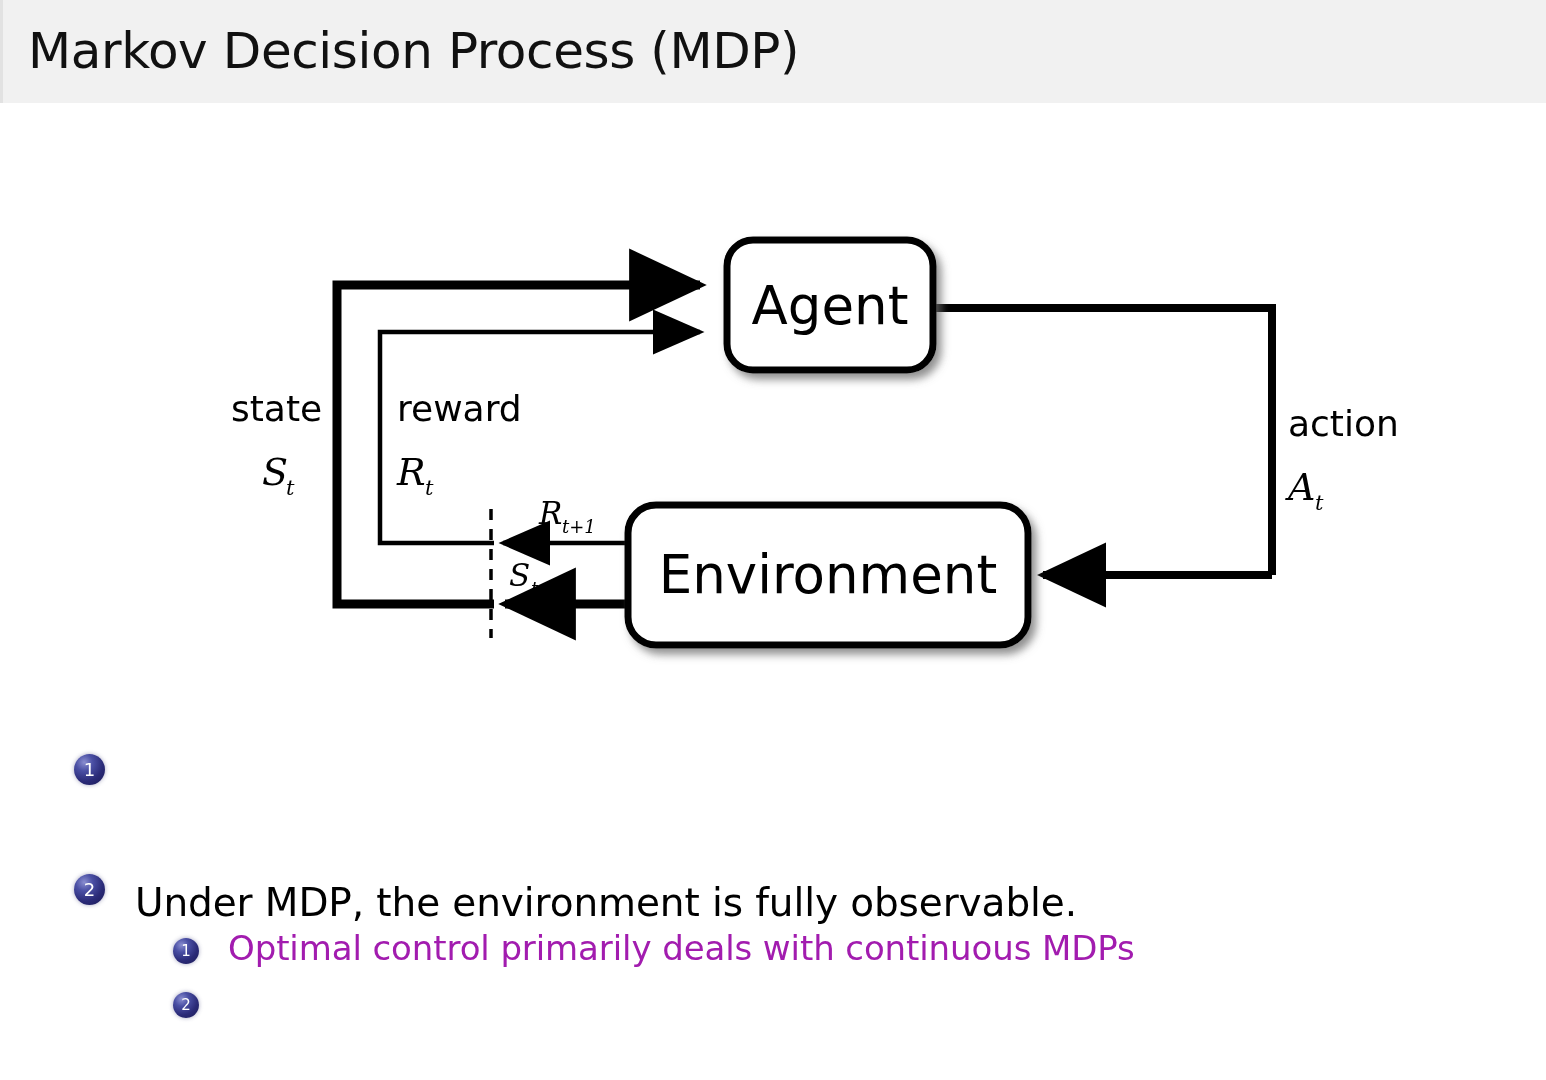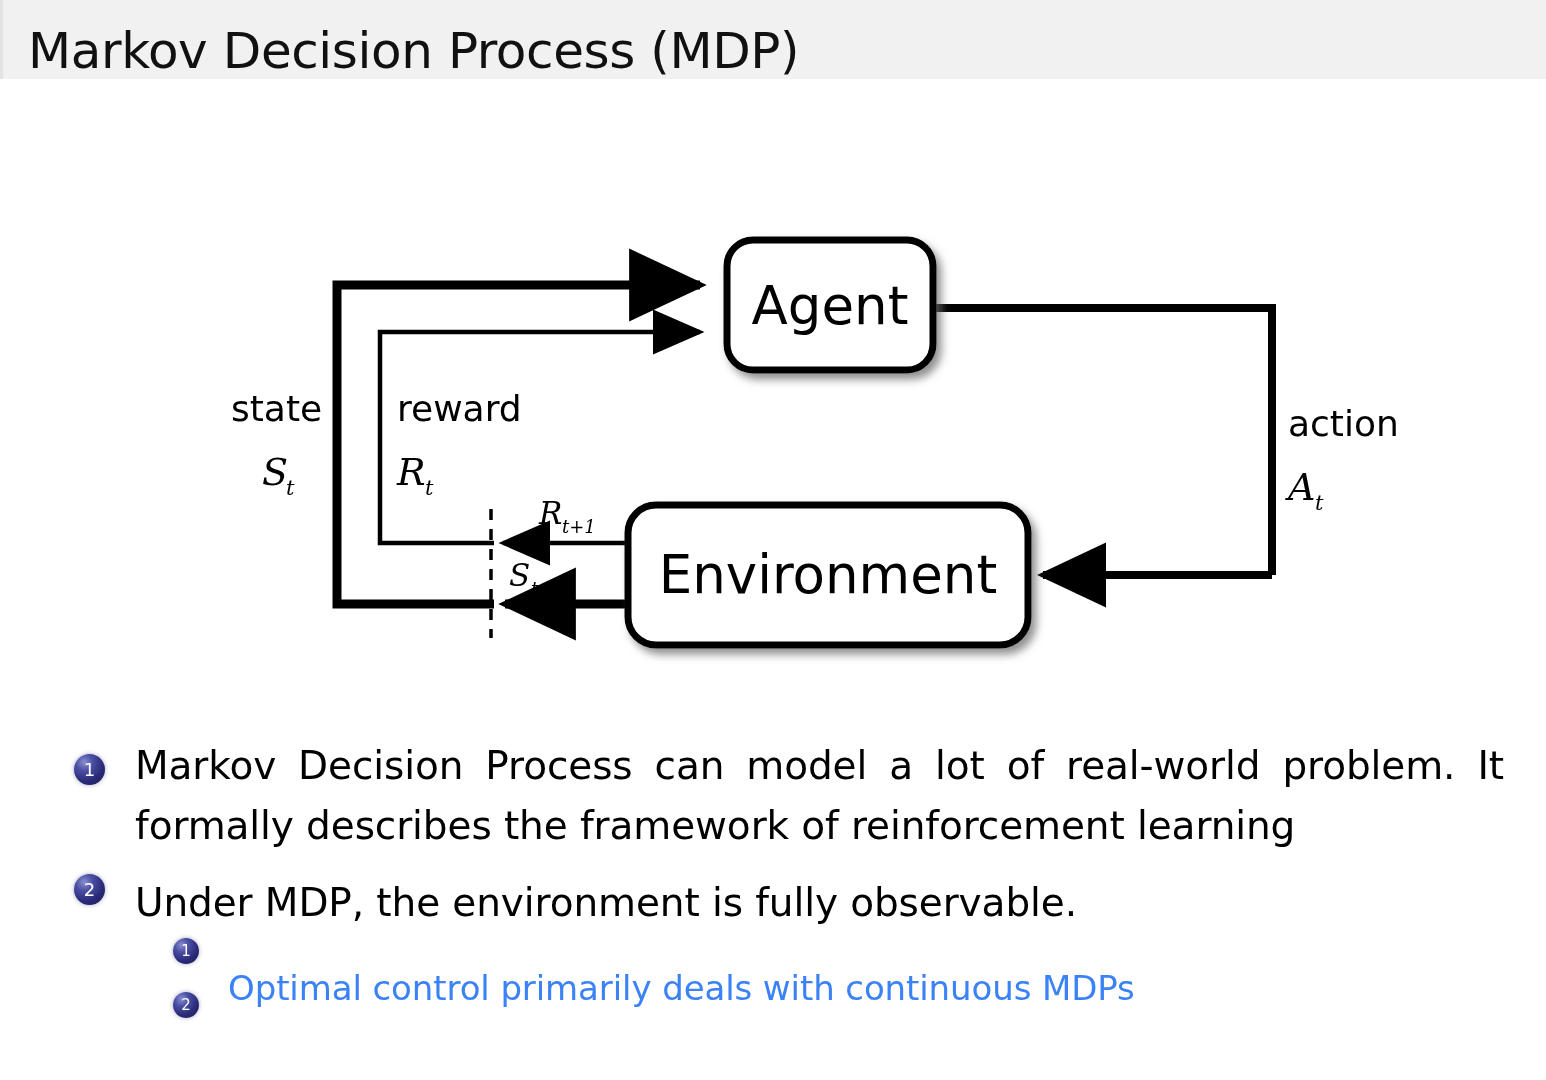--- a/index.html
+++ b/index.html
@@ -16,21 +16,21 @@
     font-family: "DejaVu Sans", "Liberation Sans", sans-serif;
     color: #000000;
   }
 
   
   #title-band {
     position: absolute;
     left: 0;
     top: 0;
     width: 1546px;
-    height: 79px;
+    height: 103px;
     background: #f1f1f1;
     box-sizing: border-box;
     text-align: center;
   }
   #title-band::before {
     content: "";
     position: absolute;
     left: 0;
     top: 0;
     bottom: 0;
@@ -150,24 +150,23 @@
     height: 26px;
     font-size: 15px;
     line-height: 26px;
   }
   .lvl2 .btext {
     position: absolute;
     left: 228px;
     right: 42px;
     font-size: 34px;
     line-height: 53px;
-    color: #3b82f6;
+    color: #a21caf;
     font-family: "DejaVu Sans", "Liberation Sans", sans-serif;
     letter-spacing: -0.1px;
-    margin-top: 40px;
   }
 </style>
 </head>
 <body>
 
 <div id="title-band">
   <div id="page-title">Markov Decision Process (MDP)</div>
 </div>
 
 <div id="diagram-wrap">
@@ -244,21 +243,20 @@
       <text class="dg-sym-sm" x="509" y="483">S</text>
       <text class="dg-sub-sm" x="531" y="492">t+1</text>
     </g>
   </svg>
 </div>
 
 <div id="bullet-list">
 
   <div class="bullet-row lvl1" style="height:120px;">
     <span class="marker" style="top:18px;">1</span>
-    <span class="btext justified" style="top:0px;">Markov Decision Process can model a lot of real-world problem. It formally describes the framework of reinforcement learning</span>
   </div>
 
   <div class="bullet-row lvl1" style="height:66px;">
     <span class="marker" style="top:18px;">2</span>
     <span class="btext" style="top:0px;margin-top:17px;">Under MDP, the environment is fully observable.</span>
   </div>
 
   <div class="bullet-row lvl2" style="height:54px;">
     <span class="marker" style="top:16px;">1</span>
     <span class="btext" style="top:0px;">Optimal control primarily deals with continuous MDPs</span>

